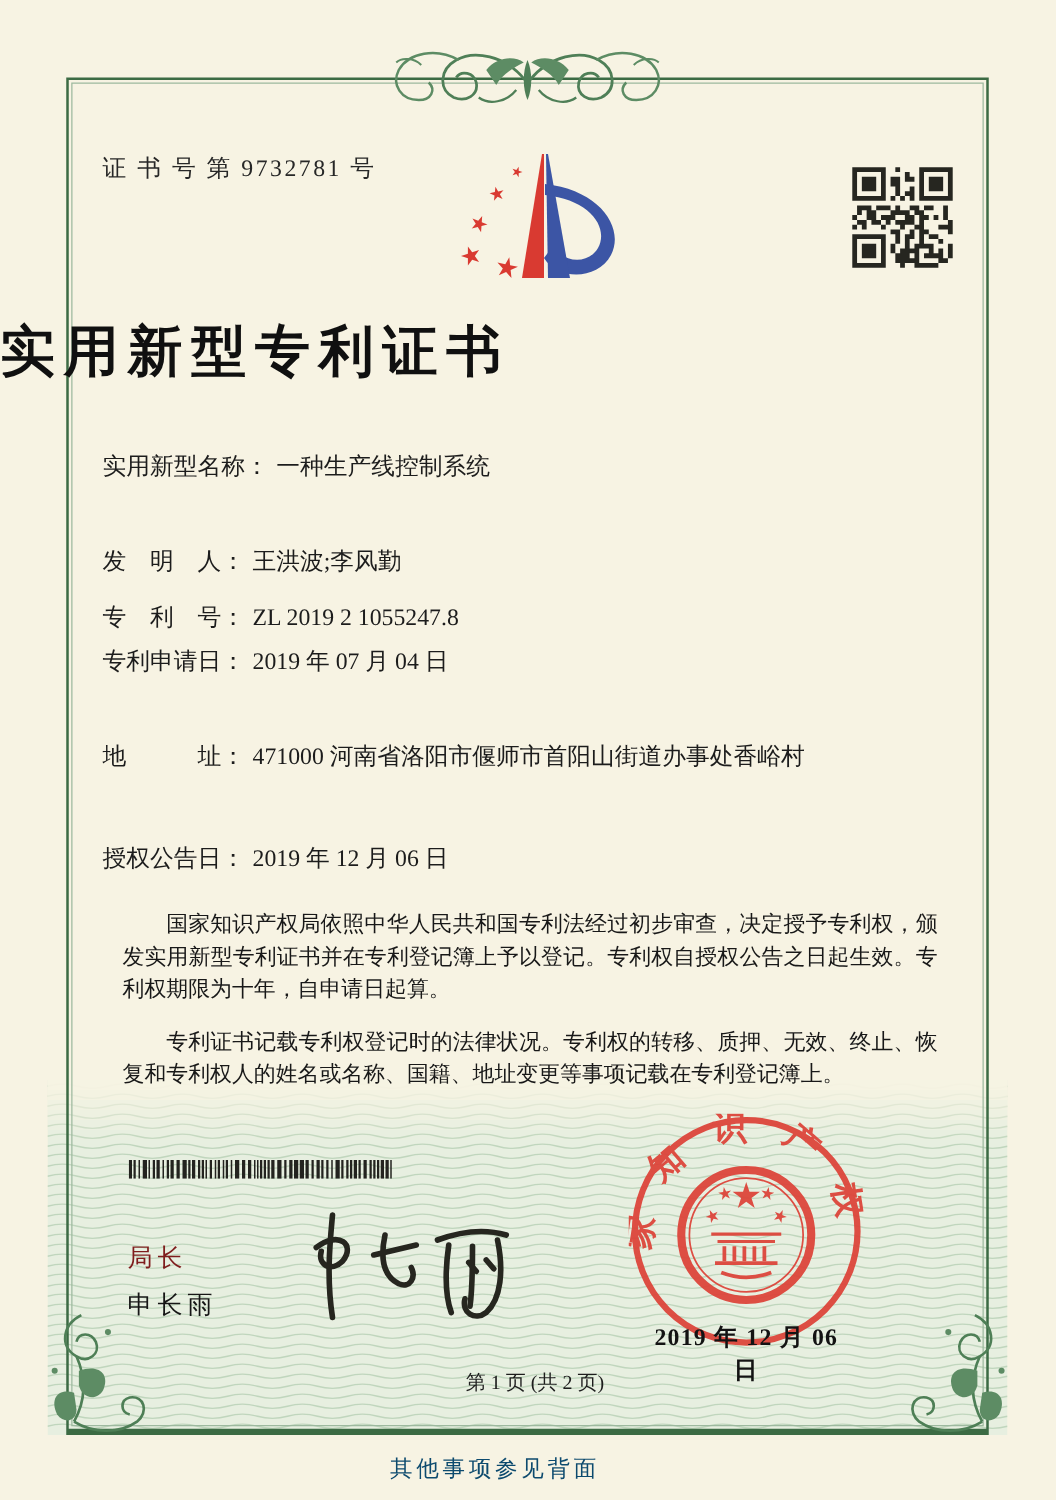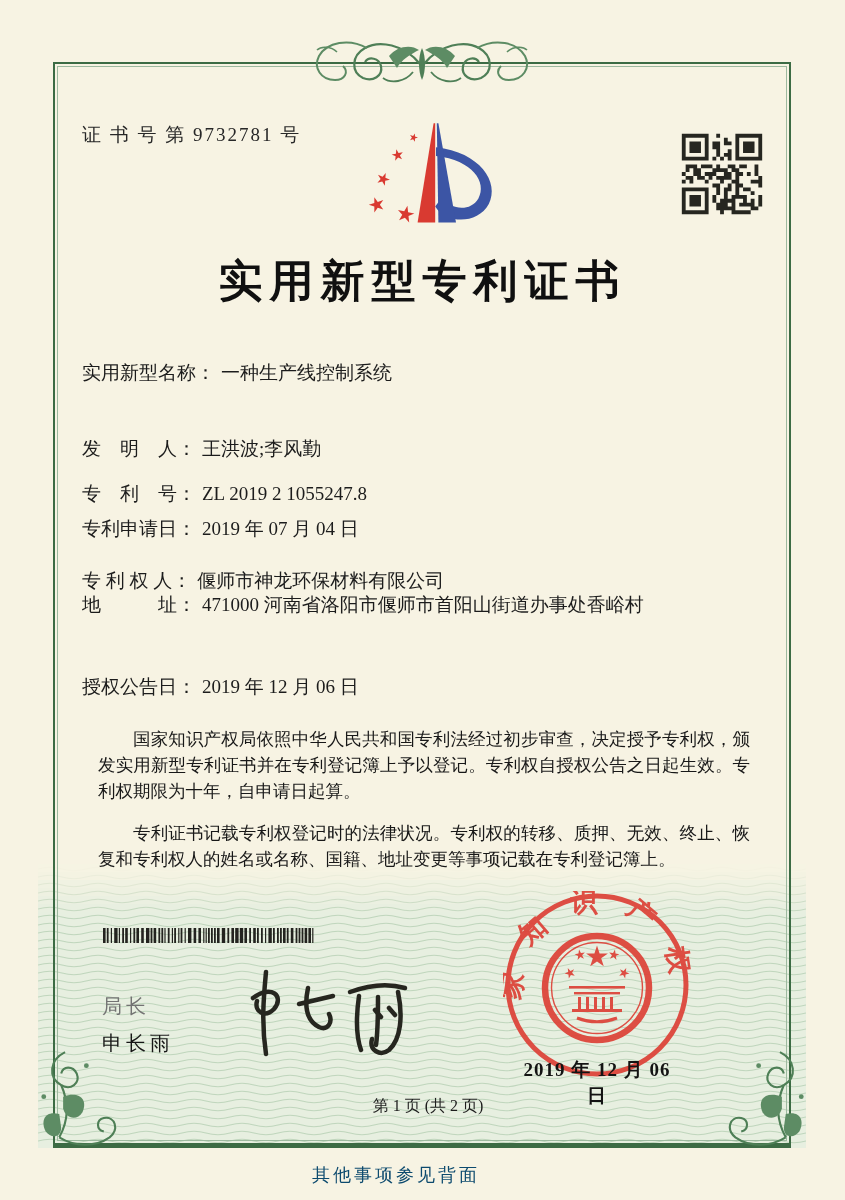--- a/index.html
+++ b/index.html
@@ -14,33 +14,33 @@
     position:absolute;left:53px;top:62px;width:738px;height:1086px;
     border:2px solid #3c6b44;border-bottom-width:5px;box-sizing:border-box;
     pointer-events:none;
   }
   .frame-inner{
     position:absolute;left:2px;top:2px;right:2px;bottom:2px;
     border:1px solid #9db99f;
   }
   .cert-no{left:82px;top:122px;font-size:19px;letter-spacing:2px;color:#272727;}
   .title{
-    left:0;top:252px;width:845px;text-align:center;
+    left:0;top:252px;width:845px;
     font-size:44px;font-weight:bold;letter-spacing:7px;color:#101010;
   }
   .field-row{left:82px;width:700px;font-size:19px;white-space:nowrap;}
   .field-row .lab{color:#1c1c1c;}
   .field-row .val{margin-left:6px;color:#1c1c1c;}
   .grant-col2{position:absolute;left:340px;top:0;white-space:nowrap;}
   .paras{
     left:82px;top:710px;width:684px;font-size:17.5px;line-height:26px;
     text-align:justify;color:#181818;
   }
   .paras p{margin:16px;text-indent:2em;}
-  .officer-title{left:102px;top:993px;font-size:20px;letter-spacing:4px;color:#737373;}
+  .officer-title{left:102px;top:993px;font-size:20px;letter-spacing:4px;color:#7f1d1d;}
   .officer-name{left:102px;top:1030px;font-size:20px;letter-spacing:4px;color:#161616;}
   .seal-date{
     left:512px;top:1057px;width:170px;text-align:center;
     font-size:19px;font-weight:600;color:#131313;letter-spacing:1px;
   }
   .page-info{left:0;top:1096px;width:784px;text-align:center;font-size:16px;color:#1d1d1d;margin-left:36px;}
   .back-note{left:0;top:1163px;width:792px;text-align:center;font-size:18px;letter-spacing:3px;color:#0c4a6e;}
   svg{display:block;}
 </style>
 </head>
@@ -166,23 +166,20 @@
   </div>
   <div class="abs field-row" style="top:436px;">
     <span class="lab">发　明　人：</span><span class="val">王洪波;李风勤</span>
   </div>
   <div class="abs field-row" style="top:464px;margin-top:17px;">
     <span class="lab">专　利　号：</span><span class="val">ZL 2019 2 1055247.8</span>
   </div>
   <div class="abs field-row" style="top:516px;">
     <span class="lab">专利申请日：</span><span class="val">2019 年 07 月 04 日</span>
   </div>
-  <div class="abs field-row" style="top:568px;">
-    <span class="lab">专 利 权 人：</span><span class="val">偃师市神龙环保材料有限公司</span>
-  </div>
   <div class="abs field-row" style="top:592px;">
     <span class="lab">地　　　址：</span><span class="val">471000 河南省洛阳市偃师市首阳山街道办事处香峪村</span>
   </div>
   <div class="abs field-row" style="top:674px;">
     <span class="lab">授权公告日：</span><span class="val">2019 年 12 月 06 日</span>
   </div>
 
   <div class="abs paras">
     <p>国家知识产权局依照中华人民共和国专利法经过初步审查，决定授予专利权，颁发实用新型专利证书并在专利登记簿上予以登记。专利权自授权公告之日起生效。专利权期限为十年，自申请日起算。</p>
     <p>专利证书记载专利权登记时的法律状况。专利权的转移、质押、无效、终止、恢复和专利权人的姓名或名称、国籍、地址变更等事项记载在专利登记簿上。</p>

